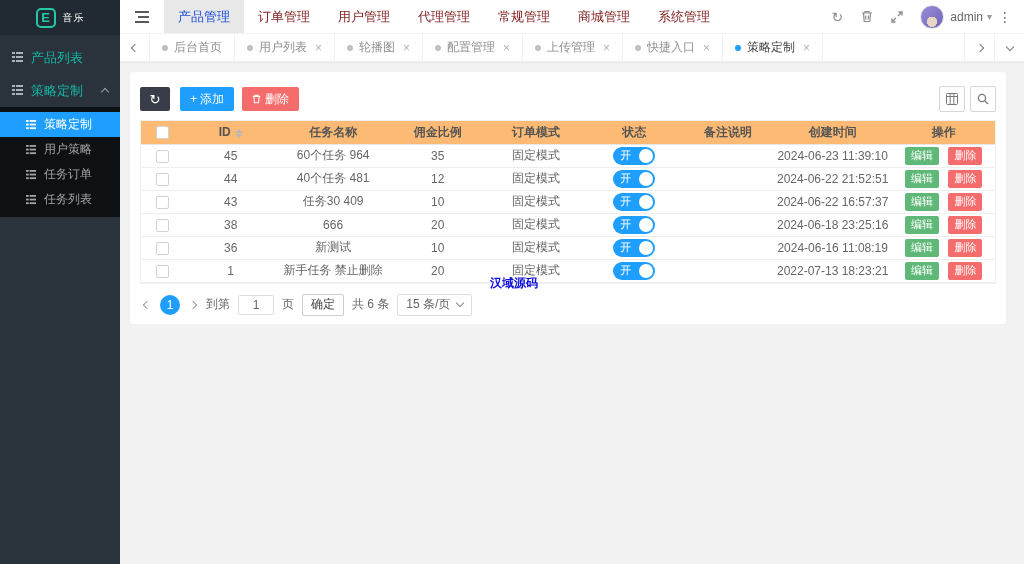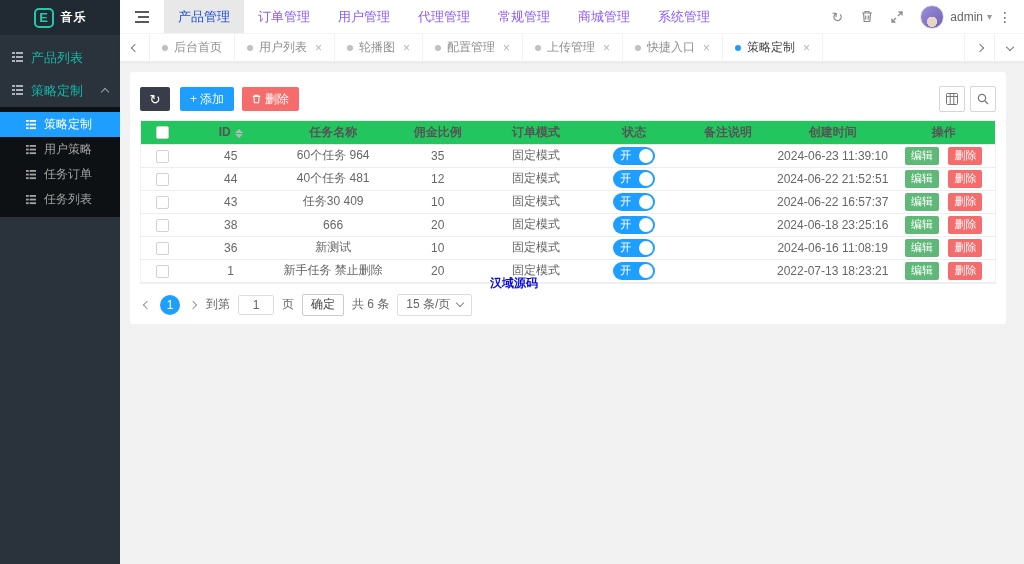--- a/index.html
+++ b/index.html
@@ -5,42 +5,42 @@
   * { margin:0; padding:0; box-sizing:border-box; }
   html,body { width:1024px; height:564px; overflow:hidden; }
   body { font-family:"Liberation Sans","DejaVu Sans",sans-serif; background:#f2f2f2; }
   #app { width:1024px; height:564px; display:flex; }
 
   
   .sidebar { width:120px; flex-shrink:0; background:#2a323c; display:flex; flex-direction:column; }
   .logo-bar { height:35px; background:#212a32; display:flex; align-items:center; justify-content:center; gap:7px; }
   .logo-icon { width:20px; height:20px; border:2px solid #22c8a8; border-radius:5px; color:#22c8a8;
                font-size:13px; font-weight:bold; display:flex; align-items:center; justify-content:center; }
-  .logo-title { color:#fff; font-size:12px; font-weight:bold; letter-spacing:1px; }
+  .logo-title { color:#fff; font-size:10px; font-weight:normal; letter-spacing:1px; }
   .menu { padding-top:6px; }
   .menu-item { height:33px; display:flex; align-items:center; gap:8px; padding:0 12px; color:#14b8a6; font-size:13px; cursor:pointer; }
   .menu-item svg { flex-shrink:0; }
   .chev { display:inline-block; width:6px; height:6px; border-right:1.5px solid currentColor; border-bottom:1.5px solid currentColor; }
   .chev-up { transform:rotate(-135deg); margin-top:3px; }
   .chev-down { transform:rotate(45deg); margin-bottom:2px; }
   .chev-left { transform:rotate(135deg); }
   .chev-right { transform:rotate(-45deg); }
   .menu-item .chev { margin-left:auto; color:#9aa3ab; }
   .submenu { background:#0e1114; padding:5px 0; }
   .submenu-item { height:25px; display:flex; align-items:center; gap:8px; padding-left:26px; color:#a3a3a3; font-size:12px; cursor:pointer; }
   .submenu-item.active { background:#1E9FFF; color:#fff; }
 
   
   .right-col { flex:1; display:flex; flex-direction:column; background:#f2f2f2; min-width:0; }
 
   
   .header { height:34px; background:#fff; display:flex; align-items:stretch; border-bottom:1px solid #f4f4f4; }
   .hamburger { width:44px; display:flex; align-items:center; justify-content:center; cursor:pointer; color:#595959; }
   .nav-tabs { display:flex; }
-  .nav-tab { padding:0 14px; display:flex; align-items:center; font-size:13px; color:#8b5cf6; cursor:pointer; white-space:nowrap; }
+  .nav-tab { padding:0 14px; display:flex; align-items:center; font-size:13px; color:#7f1d1d; cursor:pointer; white-space:nowrap; }
   .nav-tab.active { background:#e8e8e8; color:#1d4ed8;align-items:center; }
   .header-right { margin-left:auto; display:flex; align-items:center; padding-right:8px; }
   .hicon { width:30px; height:34px; display:flex; align-items:center; justify-content:center; color:#8c8c8c; cursor:pointer; font-size:14px; }
   .avatar { width:24px; height:24px; border-radius:50%; margin:0 6px 0 8px; cursor:pointer;
             background:radial-gradient(circle at 50% 72%, #e8d5c4 0 26%, transparent 27%),
                        linear-gradient(135deg,#9b8ed8,#6f63b8); border:1px solid #e5e5e5; }
   .username { font-size:12px; color:#666; cursor:pointer; }
   .caret { font-size:10px; color:#999; margin:0 2px 0 4px; cursor:pointer; }
   .more { width:22px; text-align:center; font-size:14px; color:#666; cursor:pointer; }
 
@@ -63,21 +63,21 @@
   .toolbar { display:flex; align-items:center; margin-bottom:8px; }
   .btn { border:none; border-radius:2px; color:#fff; font-size:12px; height:24px; display:inline-flex; align-items:center; justify-content:center; cursor:pointer; font-family:inherit; }
   .btn-dark { width:30px; background:#393D49; font-size:13px; }
   .btn-blue { background:#1E9FFF; padding:0 10px; margin-left:10px; gap:3px; }
   .btn-red  { background:#F56C6C; padding:0 10px; margin-left:8px; gap:4px; }
   .tool-right { margin-left:auto; display:flex; gap:5px; }
   .icon-btn { width:26px; height:26px; border:1px solid #d6d6d6; border-radius:2px; background:#fff; display:flex; align-items:center; justify-content:center; cursor:pointer; }
 
   table { width:100%; border-collapse:collapse; table-layout:fixed; font-size:12px; color:#666; }
   .tbl-wrap { border:1px solid #f0f0f0; }
-  th { background:#22c55e; height:23px; font-weight:bold; color:#555; border-bottom:1px solid #e8e8e8; text-align:center; font-size:12px; }
+  th { background:#fdba74; height:23px; font-weight:bold; color:#555; border-bottom:1px solid #e8e8e8; text-align:center; font-size:12px; }
   td { height:23px; border-bottom:1px solid #eee; text-align:center; overflow:hidden; white-space:nowrap; }
   tbody tr:last-child td { border-bottom:1px solid #eee; }
   .cb { display:inline-block; width:13px; height:13px; border:1px solid #d2d2d2; border-radius:2px; background:#fff; vertical-align:middle; cursor:pointer; }
   .sort { display:inline-flex; flex-direction:column; margin-left:4px; vertical-align:middle; gap:1px; }
   .sort i { width:0; height:0; border-left:4px solid transparent; border-right:4px solid transparent; display:block; }
   .sort .up { border-bottom:4px solid #b8b8b8; }
   .sort .dn { border-top:4px solid #b8b8b8; }
   .toggle { width:42px; height:18px; border-radius:9px; background:#1E9FFF; display:inline-flex; align-items:center; cursor:pointer; position:relative; }
   .toggle-label { color:#fff; font-size:11px; margin-left:7px; }
   .toggle-knob { width:14px; height:14px; border-radius:50%; background:#fff; position:absolute; right:2px; top:2px; }

